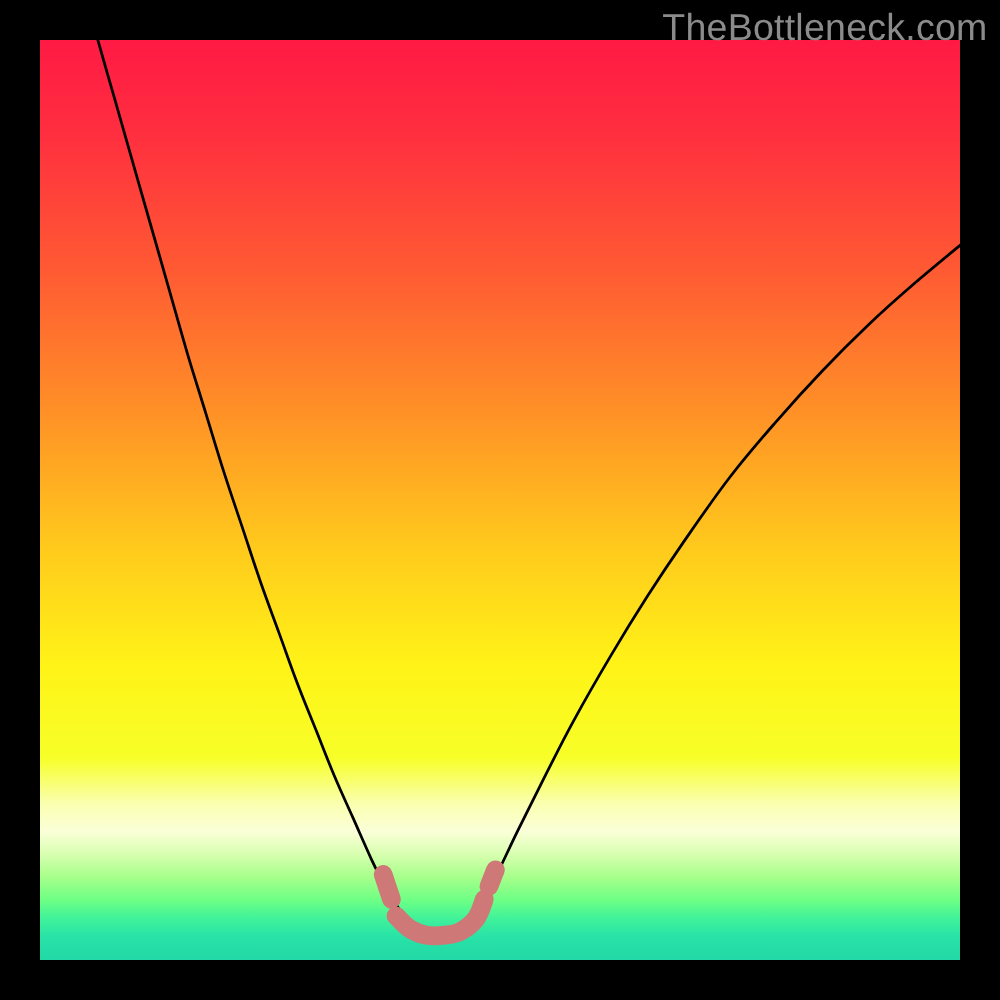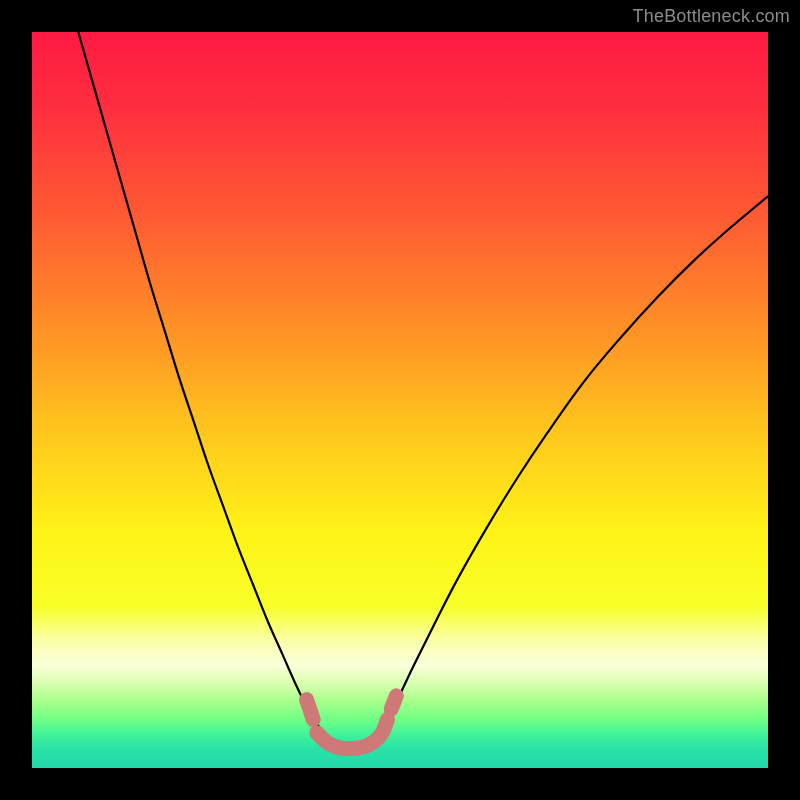--- a/index.html
+++ b/index.html
@@ -31,21 +31,21 @@
     left: 0;
     top: 0;
     width: 100%;
     height: 100%;
   }
   .watermark {
     position: absolute;
     top: 6px;
     right: 10px;
     font-family: Arial, Helvetica, sans-serif;
-    font-size: 18px;
+    font-size: 30px;
     color: #8b8b8b;
     letter-spacing: 0.2px;
   }
   svg {
     position: absolute;
     left: 0;
     top: 0;
   }
 </style>
 </head>

